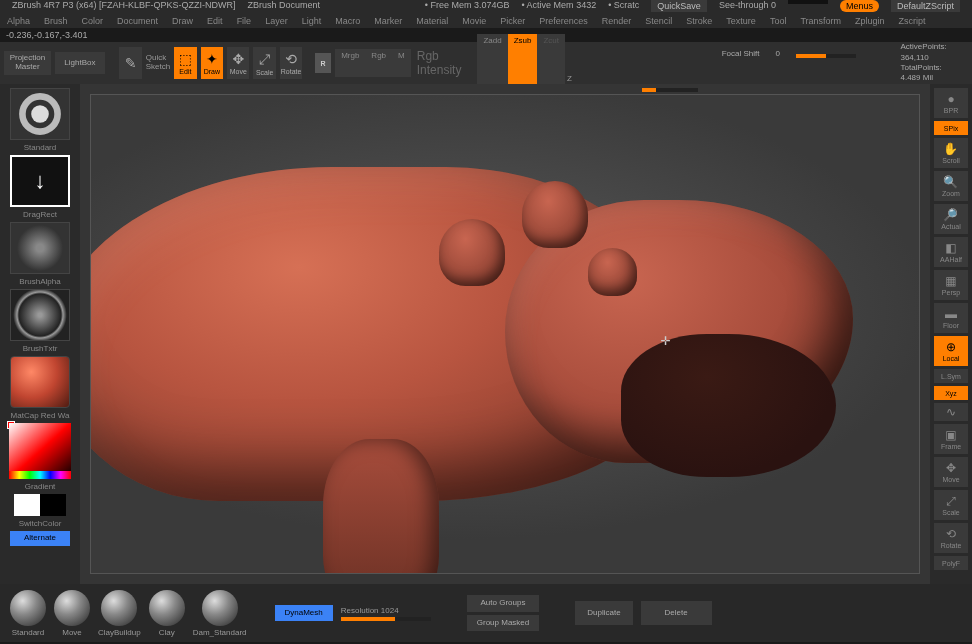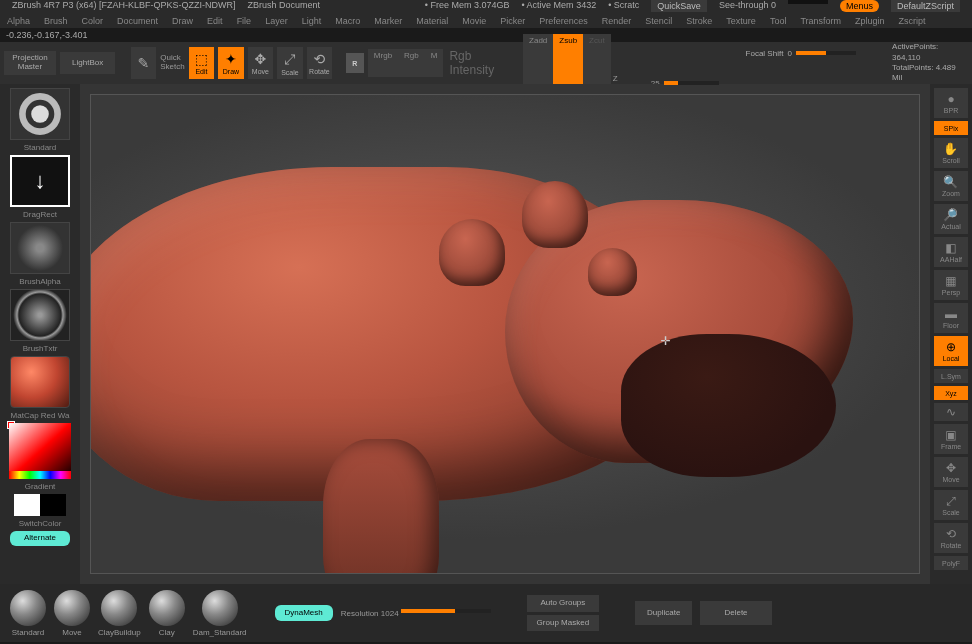--- a/index.html
+++ b/index.html
@@ -14,26 +14,26 @@
 
 .menubar { height: 14px; background: #2a2a2a; display: flex; align-items: center; font-size: 9px; color: #888; }
 .menubar span { padding: 0 7px; cursor: pointer; }
 
 
 .coords { height: 14px; padding: 0 6px; font-size: 9px; color: #aaa; display: flex; align-items: center; }
 
 
 .toptoolbar { height: 42px; background: #2f2f2f; display: flex; align-items: center; padding: 0 4px; gap: 4px; font-size: 8px; }
 .btn-box { background: #3a3a3a; color: #aaa; padding: 3px 5px; text-align: center; cursor: pointer; line-height: 1.1; }
-.btn-box.orange { background: #5eead4; color: #000; border-radius: 6px; }
+.btn-box.orange { background: #3b82f6; color: #000; }
 .icon-btn { width: 28px; height: 32px; background: #3a3a3a; display: flex; flex-direction: column; align-items: center; justify-content: center; cursor: pointer; font-size: 7px; color: #aaa; gap: 1px; }
 .icon-btn.orange { background: #ff7f00; color: #000; }
 .icon-btn .glyph { font-size: 14px; }
 .slider-group { display: flex; flex-direction: column; gap: 2px; font-size: 8px; color: #aaa; }
-.slider-row { display: flex; align-items: center; gap: 4px; margin-top: 40px; }
+.slider-row { display: flex; align-items: flex-end; gap: 16px; margin-top: 40px; }
 .slider-bar { width: 60px; height: 4px; background: #222; position: relative; }
 .slider-bar .fill { height: 100%; background: #ff7f00; }
 .mode-btns { display: flex; gap: 0; }
 .mode-btns span { padding: 2px 6px; background: #3a3a3a; color: #888; cursor: pointer; font-size: 8px; }
 .mode-btns span.orange { background: #ff7f00; color: #000; }
 .stats { font-size: 8px; color: #aaa; line-height: 1.3; margin-left: auto; margin-right: 6px; }
 
 
 .main { display: flex; height: 500px; }
 
@@ -60,21 +60,21 @@
 .rightpanel { width: 42px; background: #2a2a2a; display: flex; flex-direction: column; align-items: center; gap: 3px; padding: 4px 2px; font-size: 7px; color: #888; }
 .rbtn { width: 34px; height: 30px; background: #3a3a3a; display: flex; flex-direction: column; align-items: center; justify-content: center; cursor: pointer; font-size: 7px; gap: 1px; }
 .rbtn.orange { background: #ff7f00; color: #000; }
 .rbtn .ic { font-size: 12px; }
 
 
 .bottom { height: 58px; background: #282828; display: flex; align-items: center; padding: 0 10px; gap: 8px; font-size: 8px; color: #999; }
 .brush-thumb { display: flex; flex-direction: column; align-items: center; gap: 2px; cursor: pointer; }
 .brush-thumb .ball { width: 36px; height: 36px; border-radius: 50%; background: radial-gradient(circle at 35% 30%, #ddd 0%, #888 40%, #333 90%); }
 .bottom .btn-box { padding: 4px 10px; }
-.slider-inline { display: flex; flex-direction: row; gap: 2px; }
+.slider-inline { display: flex; flex-direction: column; gap: 2px; }
 .slider-inline .bar { width: 90px; height: 4px; background: #222; }
 .slider-inline .bar .fill { height: 100%; background: #ff7f00; width: 60%; }
 
 svg.swirl { width: 44px; height: 44px; }
 </style>
 </head>
 <body>
 
 <div class="titlebar">
   <span>ZBrush 4R7 P3  (x64) [FZAH-KLBF-QPKS-QZZI-NDWR]</span>

